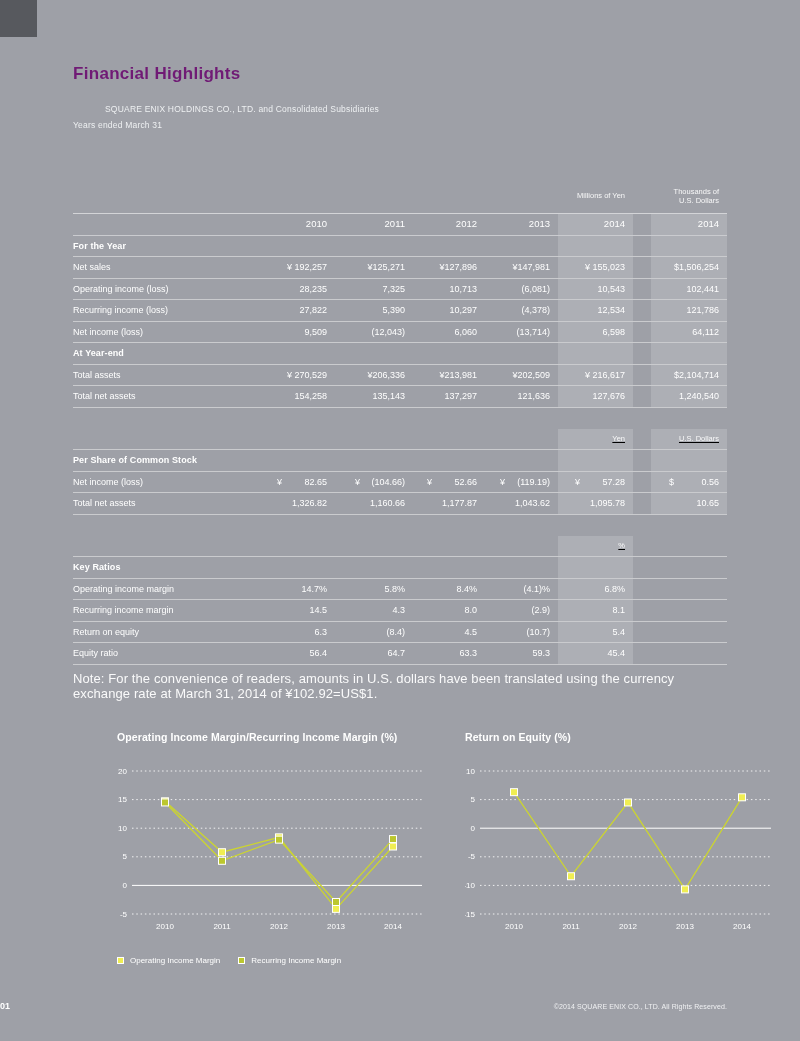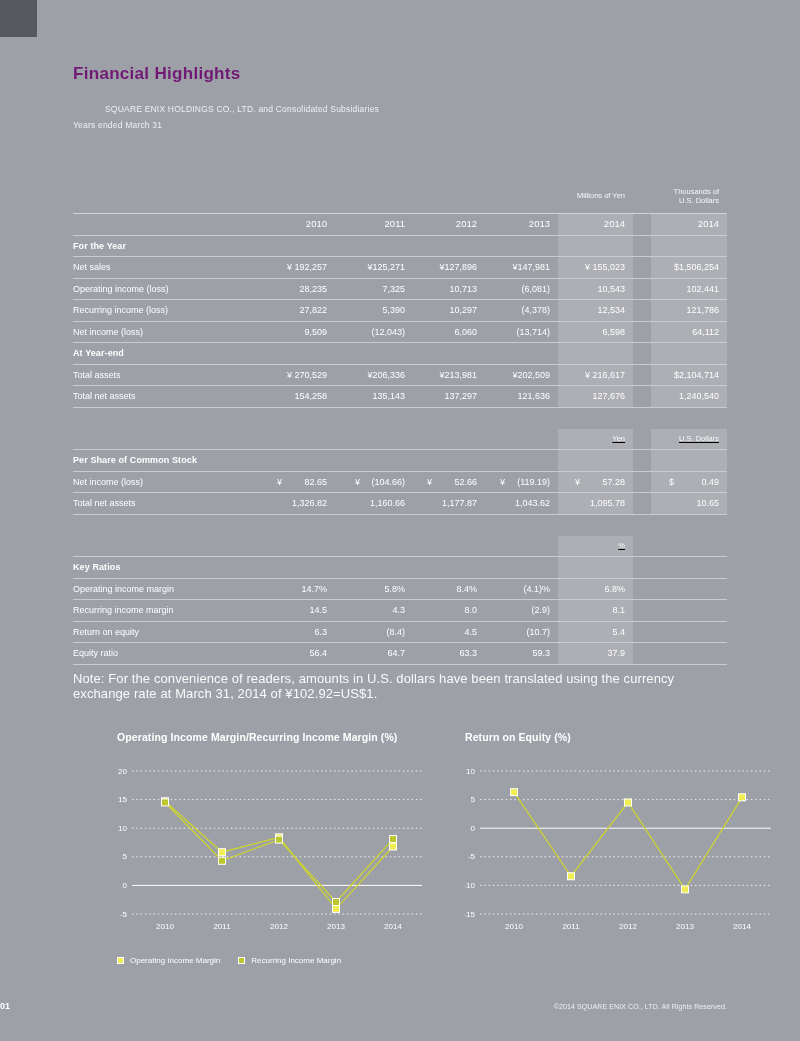--- a/index.html
+++ b/index.html
@@ -201,21 +201,21 @@
           <span>¥</span>
           <span>(119.19)</span>
         </span></div>
       <div class="tcell col5 band"><span class="split">
           <span>¥</span>
           <span>57.28</span>
         </span></div>
       <div class="tcell col6"></div>
       <div class="tcell col7 band"><span class="split">
           <span>$</span>
-          <span>0.49</span>
+          <span>0.56</span>
         </span></div>
     </div>
     <div class="trow bordered">
       <div class="tcell col0">Total net assets</div>
       <div class="tcell col1">1,326.82</div>
       <div class="tcell col2">1,160.66</div>
       <div class="tcell col3">1,177.87</div>
       <div class="tcell col4">1,043.62</div>
       <div class="tcell col5 band">1,095.78</div>
       <div class="tcell col6"></div>
@@ -270,21 +270,21 @@
       <div class="tcell col5 band">5.4</div>
       <div class="tcell col6"></div>
       <div class="tcell col7"></div>
     </div>
     <div class="trow bordered">
       <div class="tcell col0">Equity ratio</div>
       <div class="tcell col1">56.4</div>
       <div class="tcell col2">64.7</div>
       <div class="tcell col3">63.3</div>
       <div class="tcell col4">59.3</div>
-      <div class="tcell col5 band">37.9</div>
+      <div class="tcell col5 band">45.4</div>
       <div class="tcell col6"></div>
       <div class="tcell col7"></div>
     </div>
   </div>
 
 <div class="note">Note: For the convenience of readers, amounts in U.S. dollars have been translated using the currency exchange rate at March 31, 2014 of ¥102.92=US$1.</div>
 
 <div class="charts">
   <div class="chart">
     <div class="chart-title">Operating Income Margin/Recurring Income Margin (%)</div>

